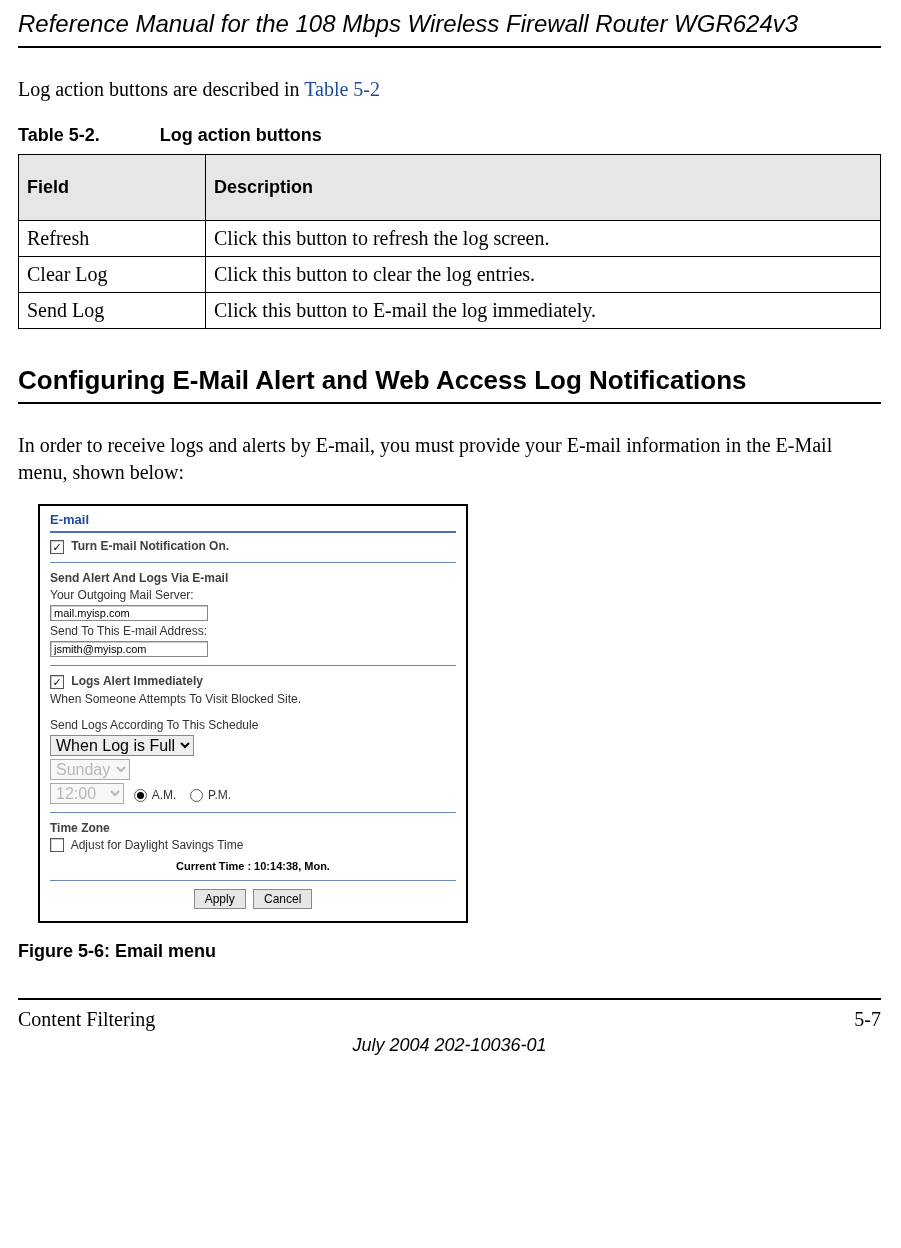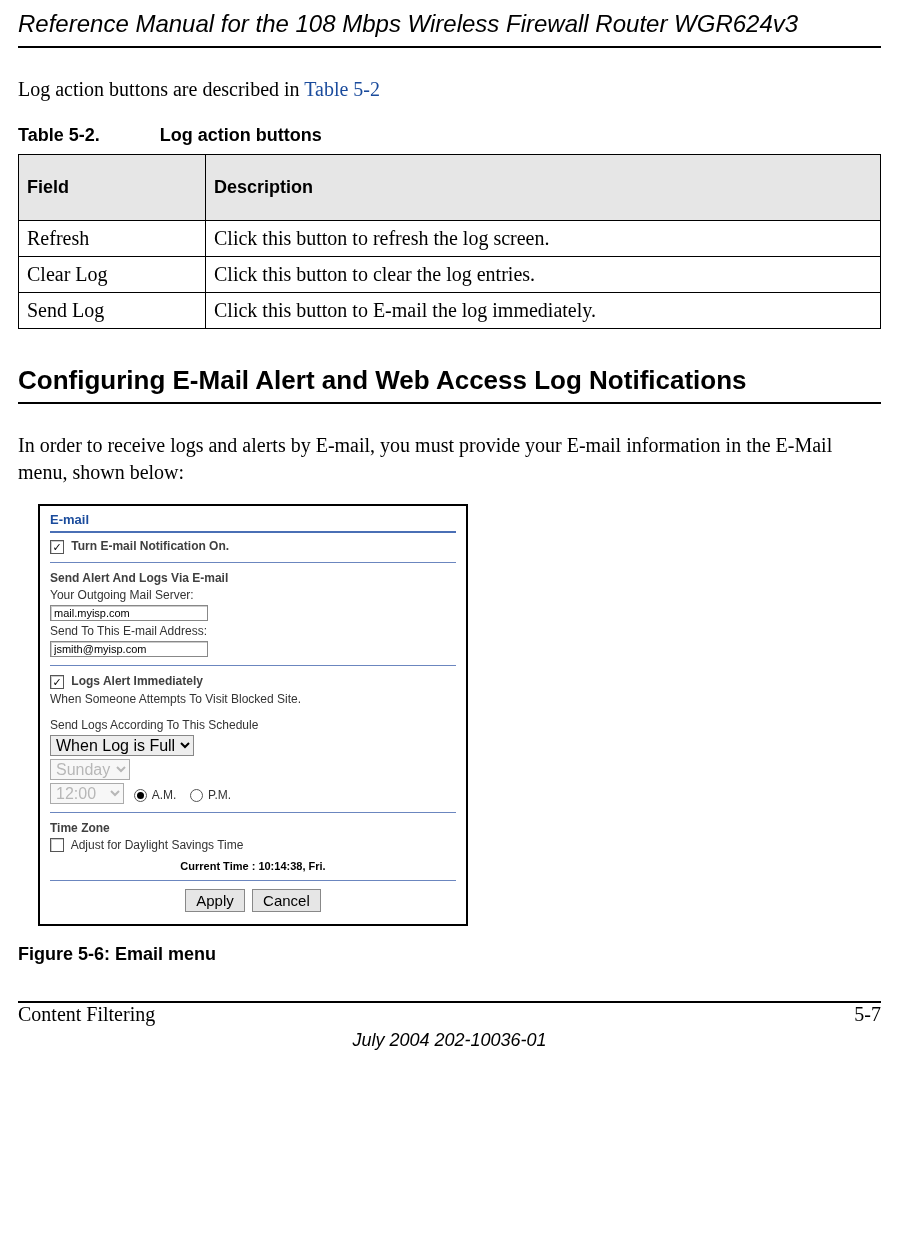--- a/index.html
+++ b/index.html
@@ -113,42 +113,42 @@
     padding: 0 1px;
   }
   .screenshot select[disabled] {
     color: #999;
     background: #f5f5f5;
   }
   .screenshot .radiolbl { margin-right:10px; }
   .screenshot .center { text-align: center; }
   .screenshot .btn {
     font-family: Arial, Helvetica, sans-serif;
-    font-size: 15px;
+    font-size: 12px;
     padding: 2px 10px;
     border: 1px solid #888;
     background: #e6e6e6;
     margin: 0 2px;
   }
   .screenshot .current-time {
     text-align: center;
     font-weight: bold;
     font-size: 11px;
     margin: 8px 0 2px 0;
     color:#000;
   }
   .fig-caption {
     font-family: Arial, Helvetica, sans-serif;
     font-weight: bold;
     font-size: 18px;
     margin: 16px 0 36px 0;
   }
   .footer {
     border-top: 2px solid #000;
-    padding-top: 0;
+    padding-top: 8px;
     font-size: 20px;
     display: flex;
     justify-content: space-between;
   }
   .footer-date {
     text-align: center;
     font-style: italic;
     font-size: 18px;
     font-family: Arial, Helvetica, sans-serif;
     margin-top: 4px;
@@ -280,21 +280,21 @@
     </div>
 
     <hr class="hr-blue-thin">
 
     <div class="row bold">Time Zone</div>
     <div class="row">
       <span class="checkbox-sq"></span>
       <span>Adjust for Daylight Savings Time</span>
     </div>
 
-    <div class="current-time">Current Time : 10:14:38, Fri.</div>
+    <div class="current-time">Current Time : 10:14:38, Mon.</div>
     <hr class="hr-blue-thin">
 
     <div class="center">
       <button class="btn">Apply</button>
       <button class="btn">Cancel</button>
     </div>
   </div>
 
   <div class="fig-caption">Figure 5-6:  Email menu</div>
 

